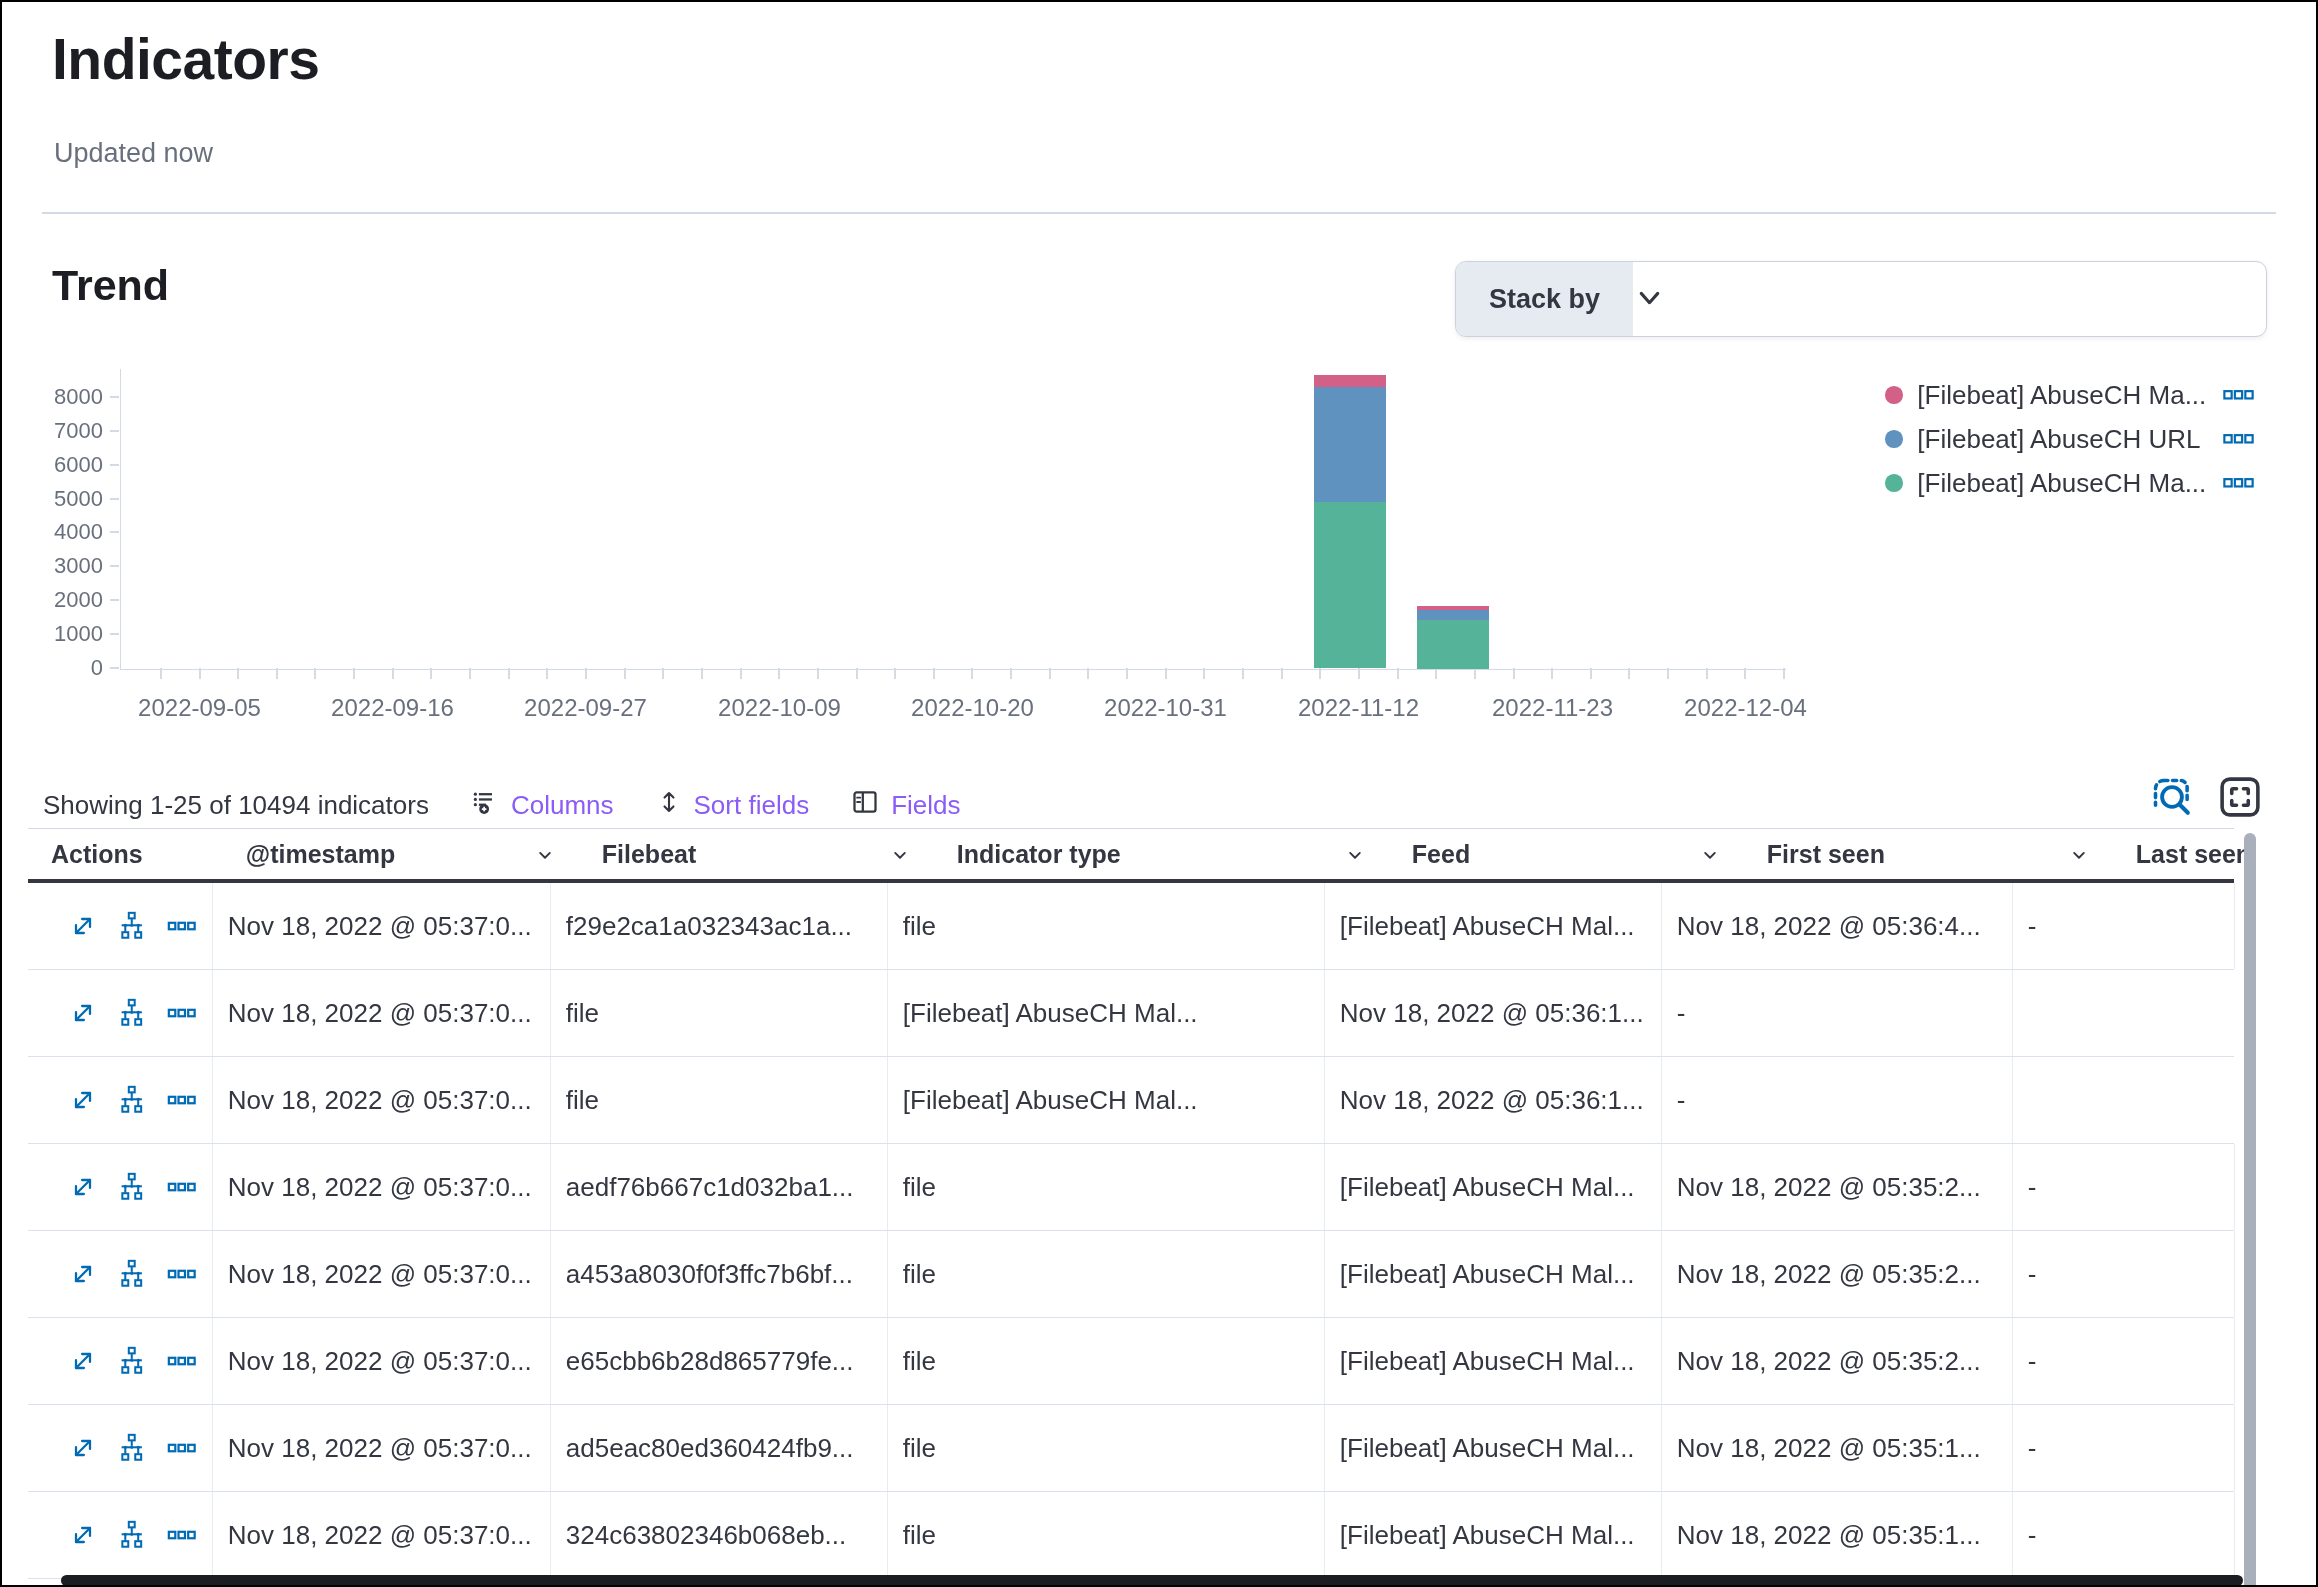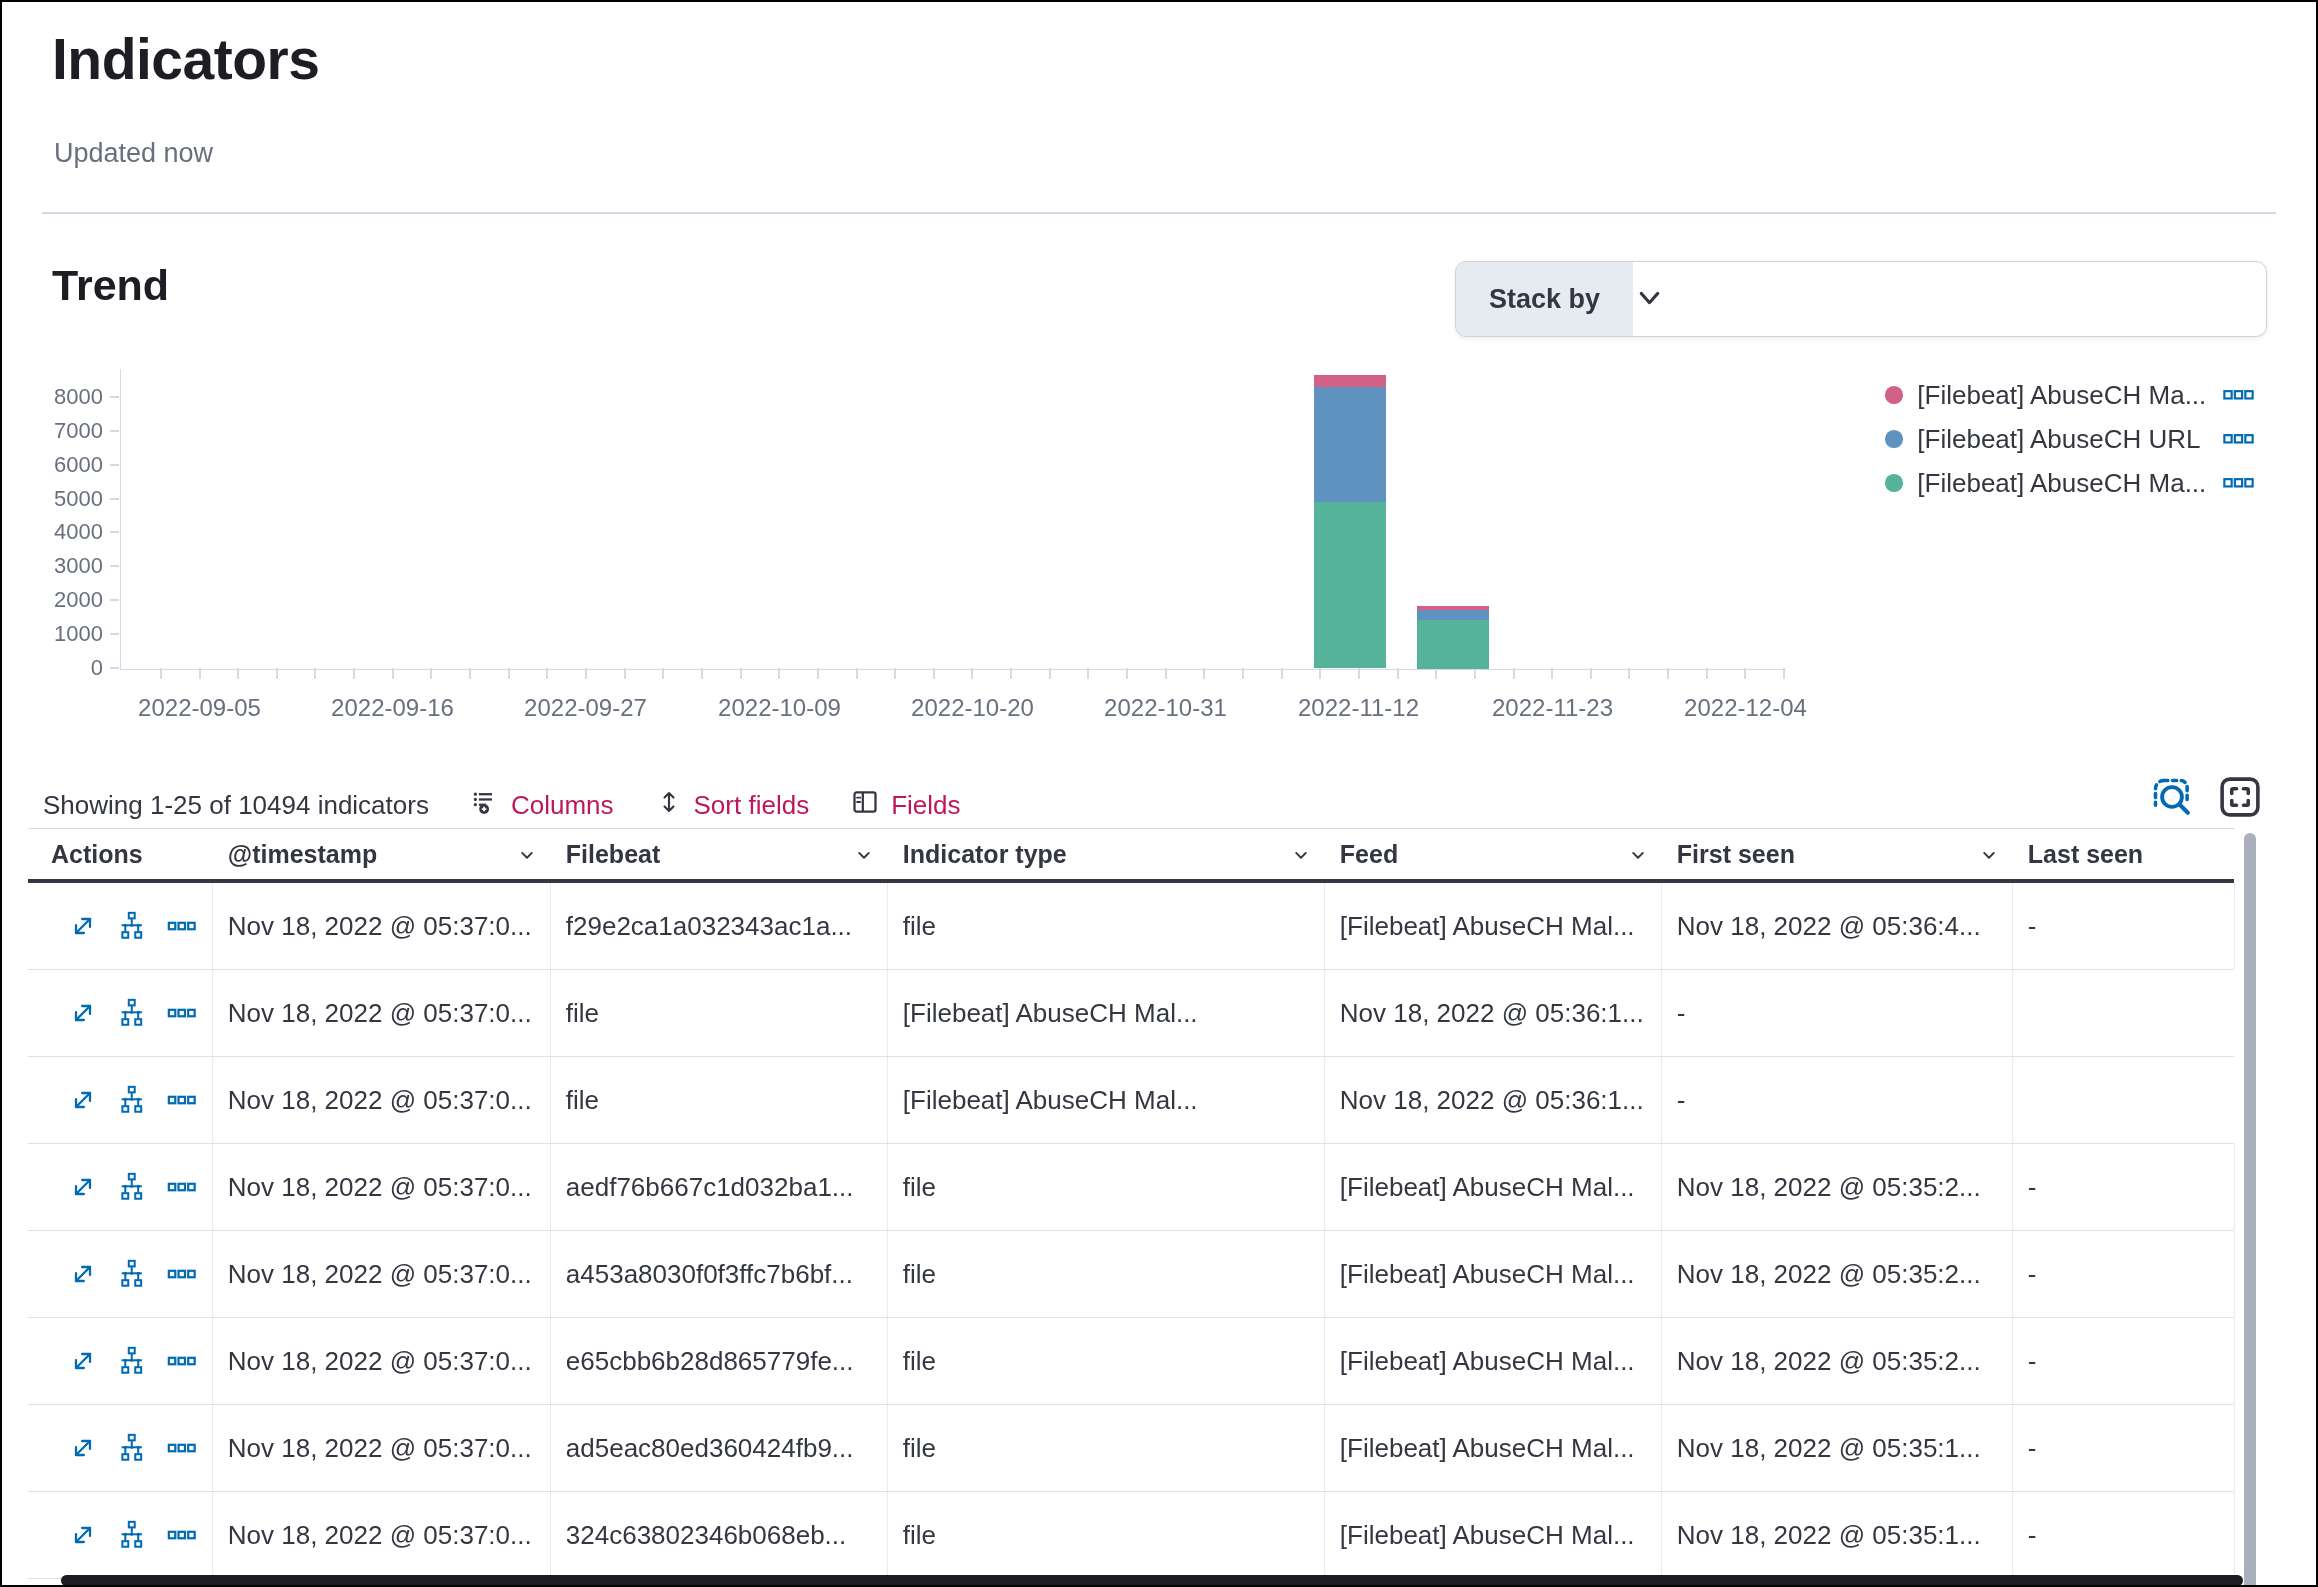--- a/index.html
+++ b/index.html
@@ -38,27 +38,27 @@
   
   .legend{position:absolute;left:1885px;top:373px;width:369px;}
   .legend-row{display:flex;align-items:center;height:44px;}
   .legend-dot{width:17.5px;height:17.5px;border-radius:50%;margin-right:14.8px;flex:none;}
   .legend-label{font-size:26px;color:#343741;white-space:nowrap;overflow:hidden;}
   .legend-action{margin-left:auto;flex:none;display:flex;}
 
   
   .controls{position:absolute;left:43px;top:784px;height:42px;display:flex;align-items:center;gap:42px;}
   .summary{font-size:26px;color:#343741;}
-  .tbtn{display:flex;align-items:center;gap:12px;font-size:26px;color:#be185d;cursor:pointer;}
+  .tbtn{display:flex;align-items:center;gap:12px;font-size:26px;color:#8b5cf6;cursor:pointer;}
   .right-icons{position:absolute;left:2150px;top:775px;display:flex;gap:24px;align-items:center;}
 
   
   .grid{position:absolute;left:28px;top:828px;width:2206px;border-top:1.8px solid #d3dae6;box-sizing:content-box;}
   .thead,.trow{display:grid;grid-template-columns:185px 338px 337px 437px 337px 351px 222px;}
-  .thead{height:50px;border-bottom:4.6px solid #343741;}
+  .thead{height:50px;border-bottom:4.6px solid #343741;gap:18px;}
   .th{position:relative;display:flex;align-items:center;padding-left:14.8px;font-size:25px;font-weight:700;color:#343741;box-sizing:border-box;}
   .th:first-child{padding-left:23px;}
   .th .sort-chev{position:absolute;right:13px;top:50%;margin-top:-11px;}
   .trow{height:86px;border-bottom:1.8px solid #dce1eb;}
   .td{display:flex;align-items:center;padding-left:14.8px;font-size:26px;color:#343741;
       border-right:1.8px solid #e7ebf2;box-sizing:border-box;white-space:nowrap;overflow:hidden;}
   .td.actions{padding-left:41px;gap:20px;}
 
   
   .vscroll{position:absolute;left:2244px;top:833px;width:12px;height:754px;background:#a9b0bc;border-radius:7.4px 7.4px 0 0;}

